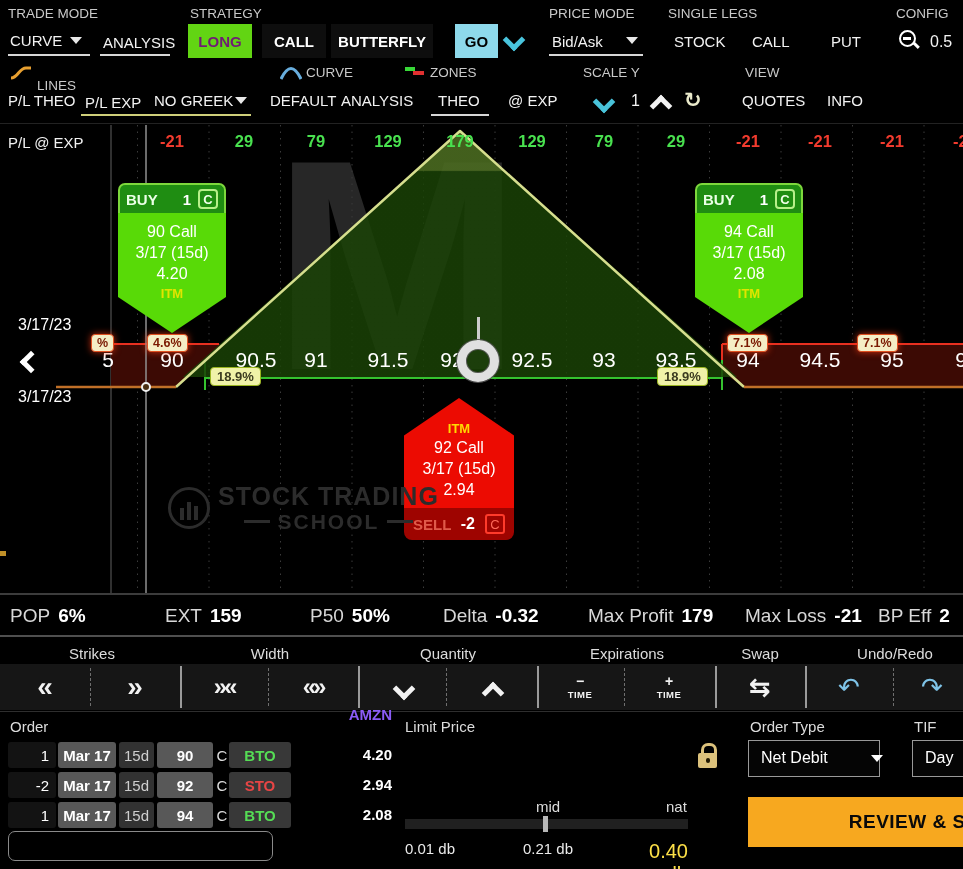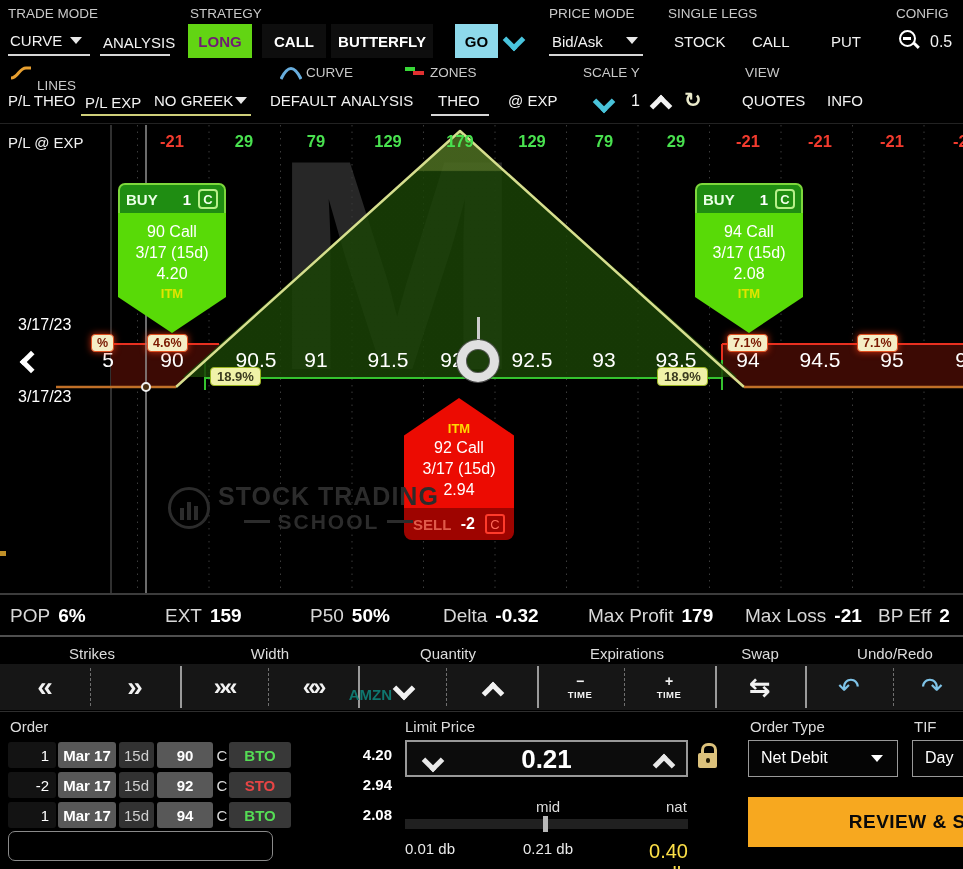--- a/index.html
+++ b/index.html
@@ -390,21 +390,21 @@
   <div class="div-solid" style="left:715px;"></div>
   <div class="div-solid" style="left:805px;"></div>
   <div class="div-dash" style="left:90px;"></div>
   <div class="div-dash" style="left:268px;"></div>
   <div class="div-dash" style="left:446px;"></div>
   <div class="div-dash" style="left:624px;"></div>
   <div class="div-dash" style="left:893px;"></div>
   <div class="abs" style="left:0;top:711px;width:963px;height:1px;background:#2e2e2e;"></div>
 
   <div class="ord-lab" style="left:10px;top:718px;">Order</div>
-  <div class="ord-lab" style="left:340px;top:686px;width:52px;text-align:right;color:#0f766e;font-weight:bold;">AMZN</div>
+  <div class="ord-lab" style="left:340px;top:706px;width:52px;text-align:right;color:#8b5cf6;font-weight:bold;">AMZN</div>
   <div class="ord-lab" style="left:405px;top:718px;">Limit Price</div>
   <div class="ord-lab" style="left:750px;top:718px;">Order Type</div>
   <div class="ord-lab" style="left:914px;top:718px;">TIF</div>
 
   <div id="legs">
       <div class="leg-row" style="top: 742px;">
         <div class="leg-cell leg-qty">1</div>
         <div class="leg-cell leg-exp">Mar 17</div>
         <div class="leg-cell leg-dte">15d</div>
         <div class="leg-cell leg-strike">90</div>
@@ -426,40 +426,35 @@
         <div class="leg-cell leg-exp">Mar 17</div>
         <div class="leg-cell leg-dte">15d</div>
         <div class="leg-cell leg-strike">94</div>
         <div class="leg-cell leg-type">C</div>
         <div class="leg-cell leg-side BTO">BTO</div>
         <div class="leg-price">2.08</div>
       </div>
     </div>
   <div class="abs" style="left:8px;top:831px;width:265px;height:30px;border:1.5px solid #8a8a8a;border-radius:7px;box-sizing:border-box;"></div>
 
-  <div class="abs" style="left:405px;top:740px;width:283px;height:37px;background:#0c0c0c;border:2px solid #999;box-sizing:border-box;">
-    <span class="chev big" style="left:15px;top:10px;color:#e8e8e8;"></span>
-    <div class="abs" style="left:0;top:2px;width:100%;text-align:center;font-size:26px;font-weight:800;">0.21</div>
-    <span class="chev big up" style="left:246px;top:10px;color:#e8e8e8;"></span>
-  </div>
   <div class="lock" style="left:698px;top:743px;">
     <span class="shackle"></span>
       <span class="body"></span>
       <span class="hole"></span>
   </div>
 
   <div class="ord-lab" style="left:548px;top:798px;transform:translateX(-50%);">mid</div>
   <div class="ord-lab" style="left:666px;top:798px;">nat</div>
   <div class="abs" style="left:405px;top:819px;width:283px;height:10px;background:#202020;"></div>
   <div class="abs" style="left:543px;top:816px;width:5px;height:16px;background:#b8b8b8;"></div>
   <div class="abs" style="left:405px;top:840px;font-size:15px;color:#eaeaea;">0.01 db</div>
   <div class="abs" style="left:548px;top:840px;transform:translateX(-50%);font-size:15px;color:#eaeaea;">0.21 db</div>
   <div class="abs" style="left:630px;top:840px;width:58px;text-align:right;font-size:20px;color:#fde047;">0.40 db</div>
 
-  <div class="abs" style="left:748px;top:740px;width:150px;height:37px;background:#050505;border:1.5px solid #999;box-sizing:border-box;">
+  <div class="abs" style="left:748px;top:740px;width:132px;height:37px;background:#050505;border:1.5px solid #999;box-sizing:border-box;">
     <div class="abs" style="left:12px;top:8px;font-size:16px;">Net Debit</div>
     <span class="tri" style="left:122px;top:14px;border-top-color:#fff;"></span>
   </div>
   <div class="abs" style="left:912px;top:740px;width:100px;height:37px;background:#050505;border:1.5px solid #999;box-sizing:border-box;">
     <div class="abs" style="left:12px;top:8px;font-size:16px;">Day</div>
   </div>
 
   <div class="abs" style="left:748px;top:797px;width:360px;height:50px;background:#f7a81f;display:flex;align-items:center;justify-content:center;">
     <span style="color:#0a0a0a;font-size:19px;font-weight:800;letter-spacing:.5px;">REVIEW &amp; SEND</span>
   </div>

